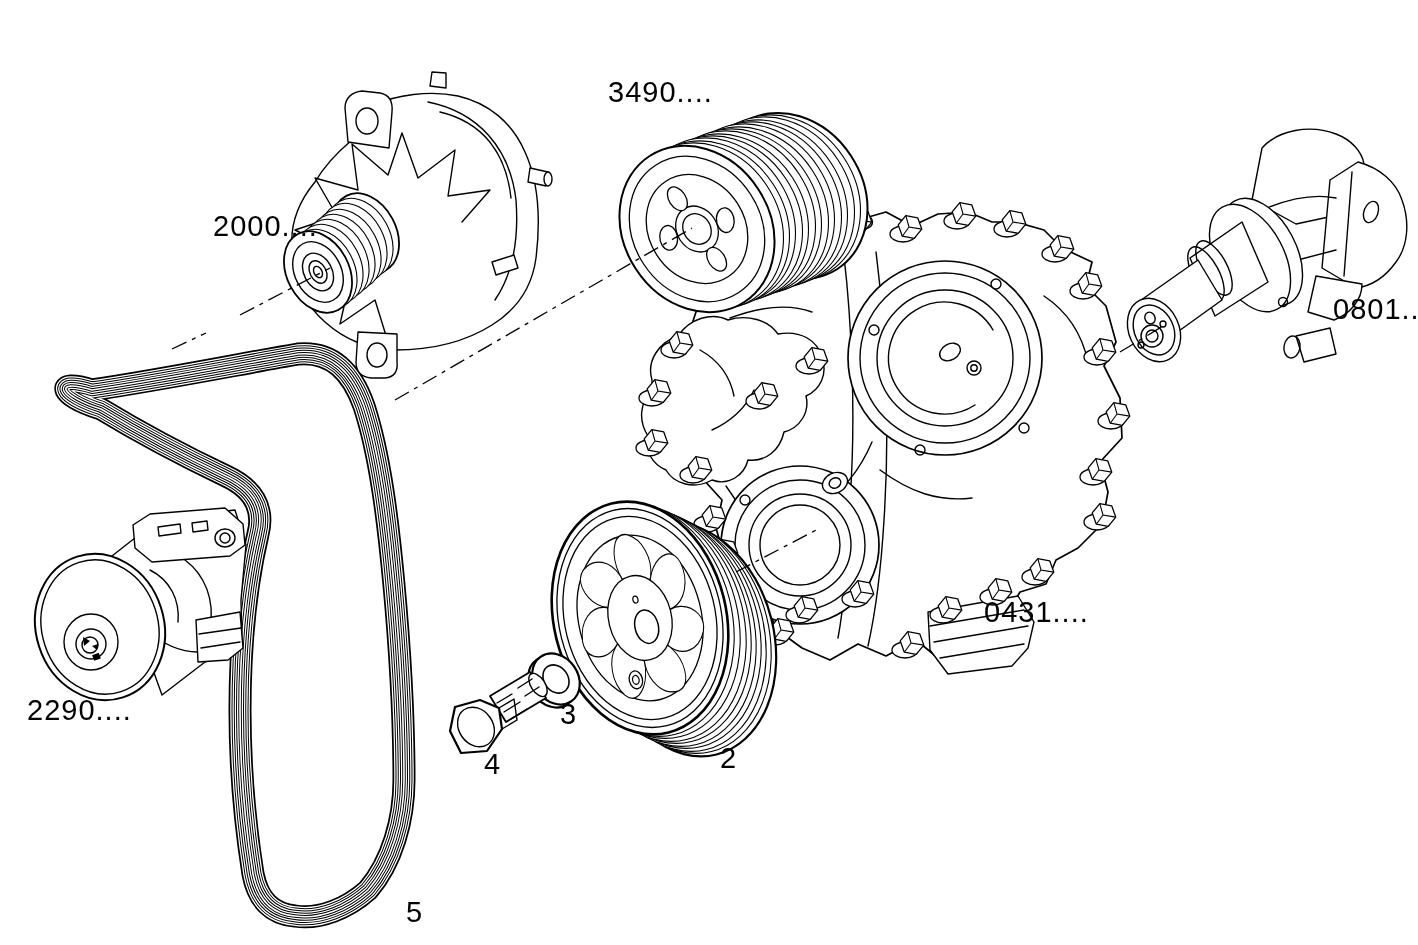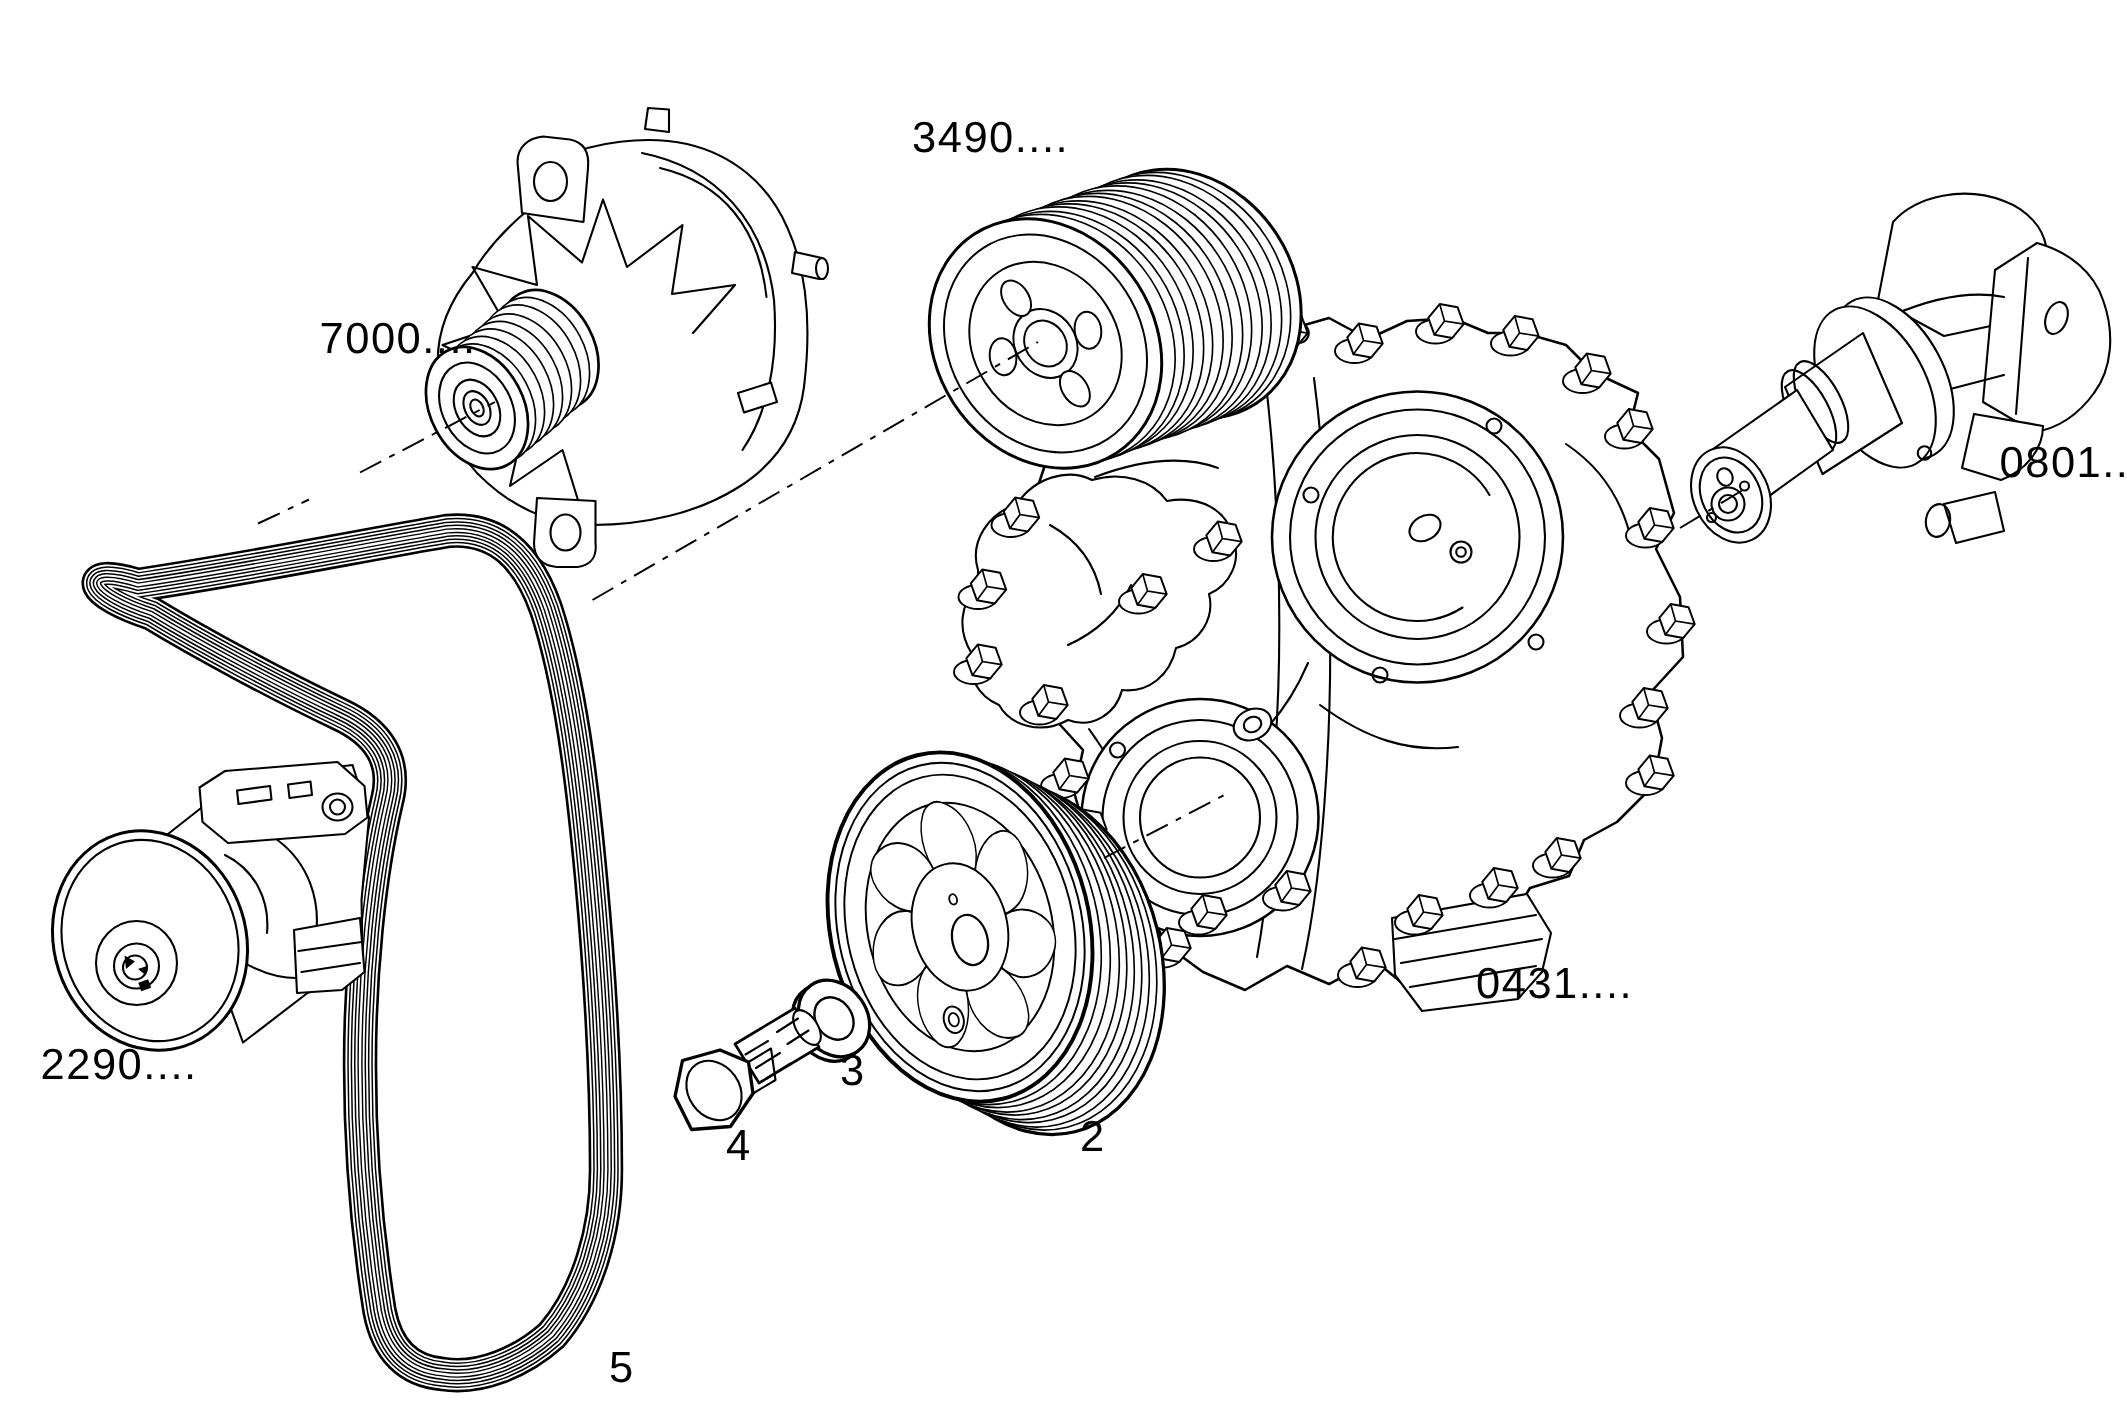--- a/index.html
+++ b/index.html
@@ -320,22 +320,22 @@
   <g>
     <line x1="240" y1="315" x2="330" y2="268" class="axis"></line>
     <line x1="172" y1="349" x2="206" y2="333" class="axis"></line>
     <line x1="395" y1="400" x2="692" y2="228" class="axis"></line>
     <line x1="736" y1="572" x2="820" y2="528" class="axis"></line>
     <line x1="1120" y1="352" x2="1163" y2="326" class="axis"></line>
   </g>
 </svg>
 
 <div class="lbl" style="left:608px;top:76px">3490....</div>
-<div class="lbl" style="left:213px;top:210px">7000....</div>
+<div class="lbl" style="left:213px;top:210px">2000....</div>
 <div class="lbl" style="left:1333px;top:293px">0801....</div>
-<div class="lbl" style="left:984px;top:640px">0431....</div>
+<div class="lbl" style="left:984px;top:596px">0431....</div>
 <div class="lbl" style="left:27px;top:694px">2290....</div>
 <div class="lbl" style="left:720px;top:742px">2</div>
 <div class="lbl" style="left:560px;top:698px">3</div>
 <div class="lbl" style="left:484px;top:748px">4</div>
 <div class="lbl" style="left:406px;top:896px">5</div>
 
 </div>
 
 </body></html>

